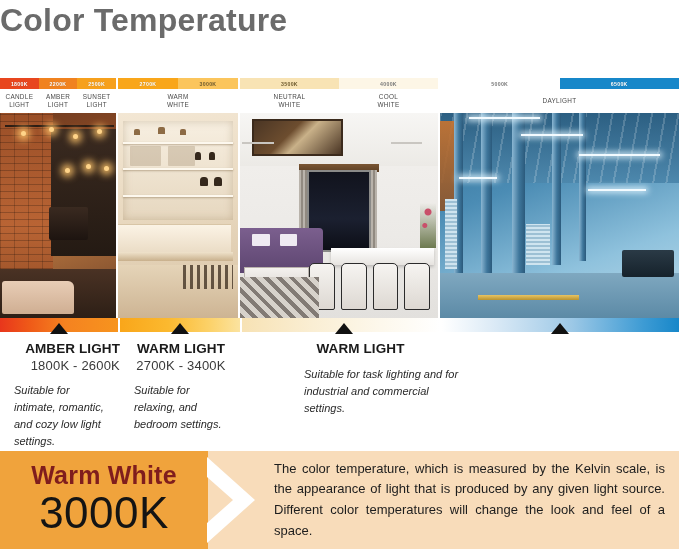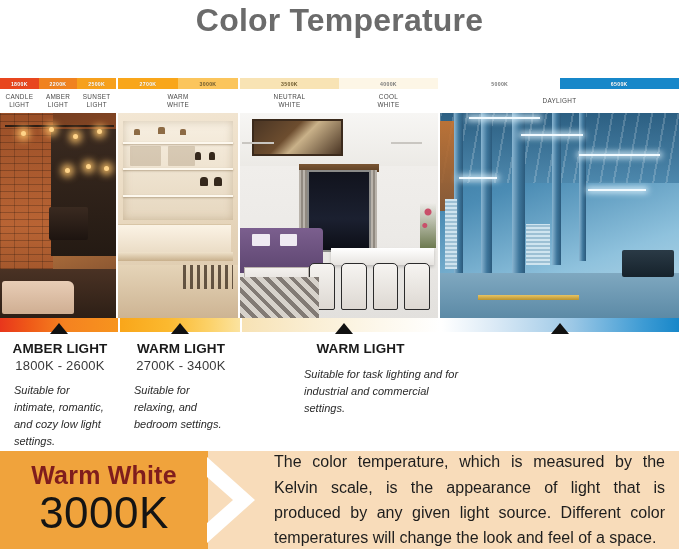--- a/index.html
+++ b/index.html
@@ -8,21 +8,21 @@
     background:#ffffff;
     font-family:"Liberation Sans","DejaVu Sans",sans-serif;
     overflow:hidden;
     position:relative;
   }
   .page{position:relative;width:679px;height:557px;}
 
   
   .title-bar{
     height:78px;
-    display:flex;align-items:flex-start;justify-content:center;
+    display:flex;align-items:flex-start;justify-content:flex-start;
     padding-top:2px;
     box-sizing:border-box;
   }
   .title{
     font-size:32px;
     font-weight:bold;
     color:#6b6b6b;
     letter-spacing:0.2px;
     font-family:"Liberation Sans","DejaVu Sans",sans-serif;
   }
@@ -300,21 +300,21 @@
   }
   .desc .kelvin{
     font-size:13px;color:#3a3a3a;letter-spacing:0.2px;
     margin-top:1px;line-height:1.2;
     font-family:"Liberation Sans","DejaVu Sans",sans-serif;
   }
   .desc .note{
     font-size:11px;font-style:italic;color:#2a2a2a;
     line-height:1.55;margin-top:9px;
   }
-  .d1 .name,.d1 .kelvin{text-align:center;}
+  .d1 .name,.d1 .kelvin{text-align:right;}
   .d2 .name,.d2 .kelvin{text-align:center;}
   .d3 .name,.d3 .kelvin{text-align:center;}
   .d4 .name,.d4 .kelvin{text-align:center;}
   .d1 .note{padding-left:14px;padding-right:8px;}
   .d2 .note{padding-left:14px;padding-right:8px;}
   .d3 .note{padding-left:38px;padding-right:10px;}
   .d4 .note{padding-left:62px;padding-right:16px;}
 
   
   .banner{
@@ -343,21 +343,21 @@
     position:relative;
     display:flex;align-items:center;
   }
   .chev{
     position:absolute;left:-1px;top:0;bottom:0;width:56px;
     z-index:4;
   }
   .chev svg{display:block;width:56px;height:98px;}
   .banner-text{
     margin-left:66px;margin-right:14px;
-    font-size:16px;color:#1d1d1d;
+    font-size:13px;color:#1d1d1d;
     line-height:1.58;text-align:justify;
   }
 </style>
 </head>
 <body>
 
 <div class="page">
 
   <div class="title-bar">
     <div class="title">Color Temperature</div>

